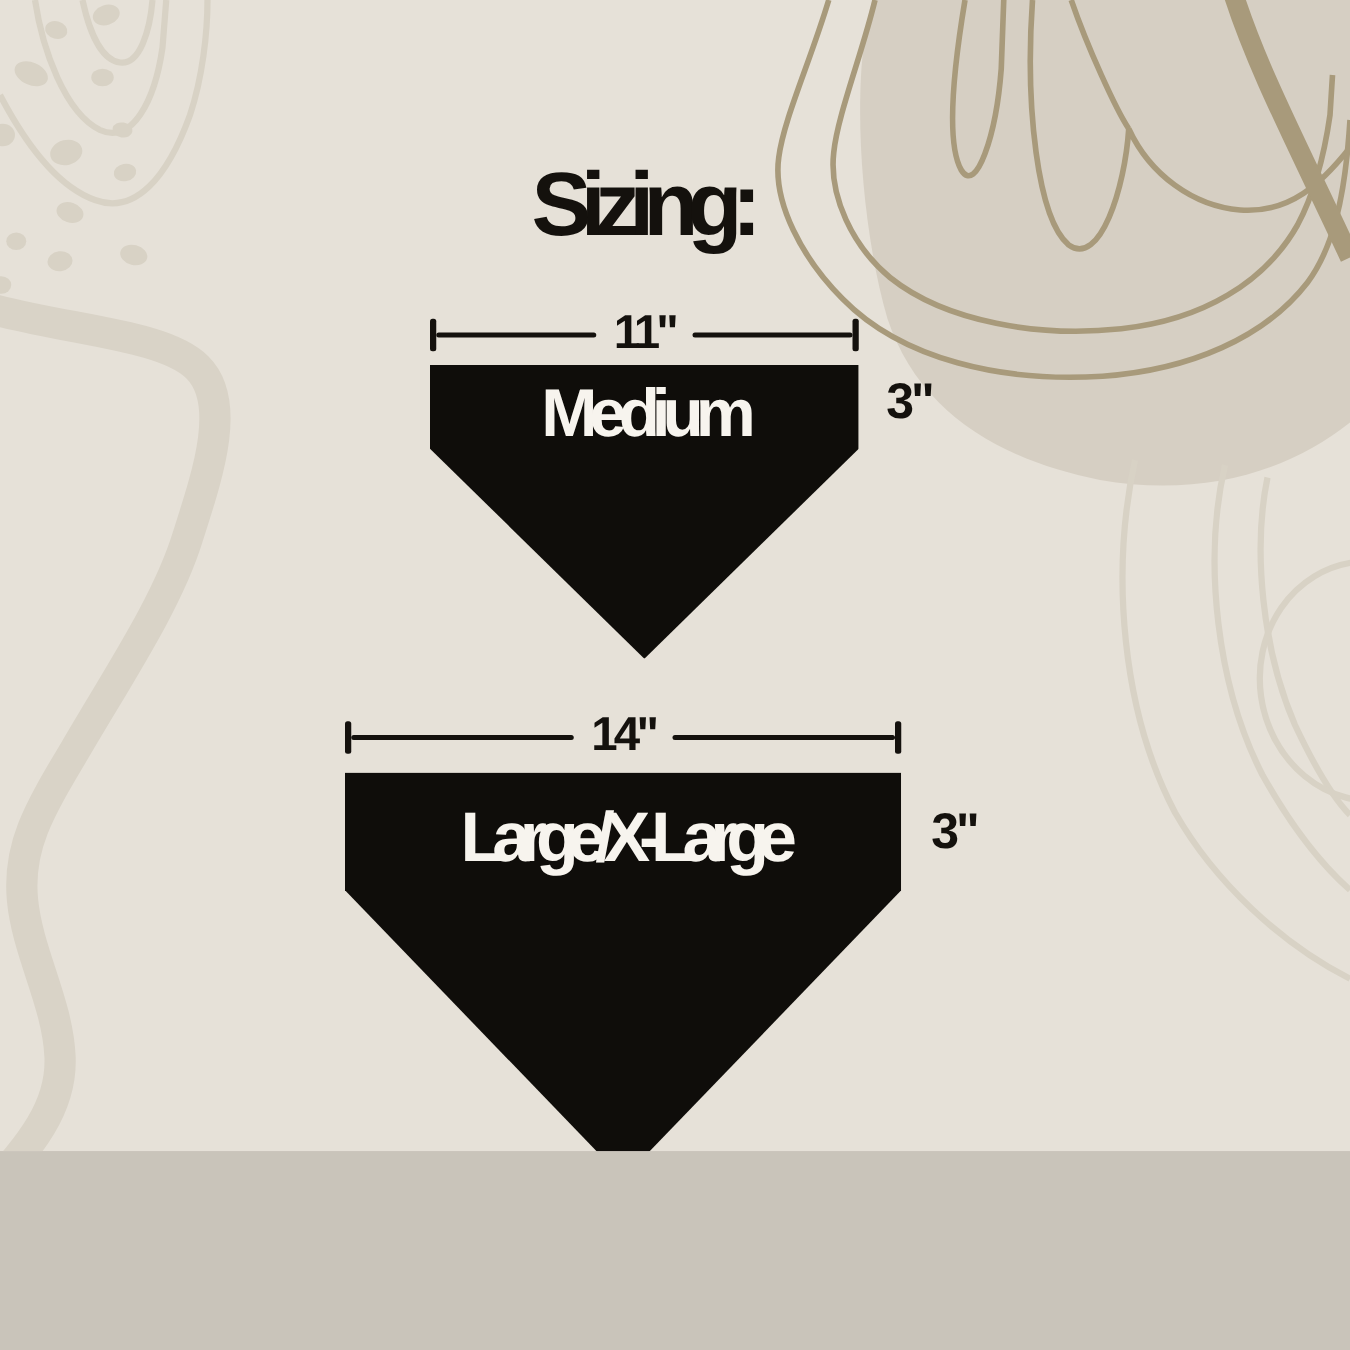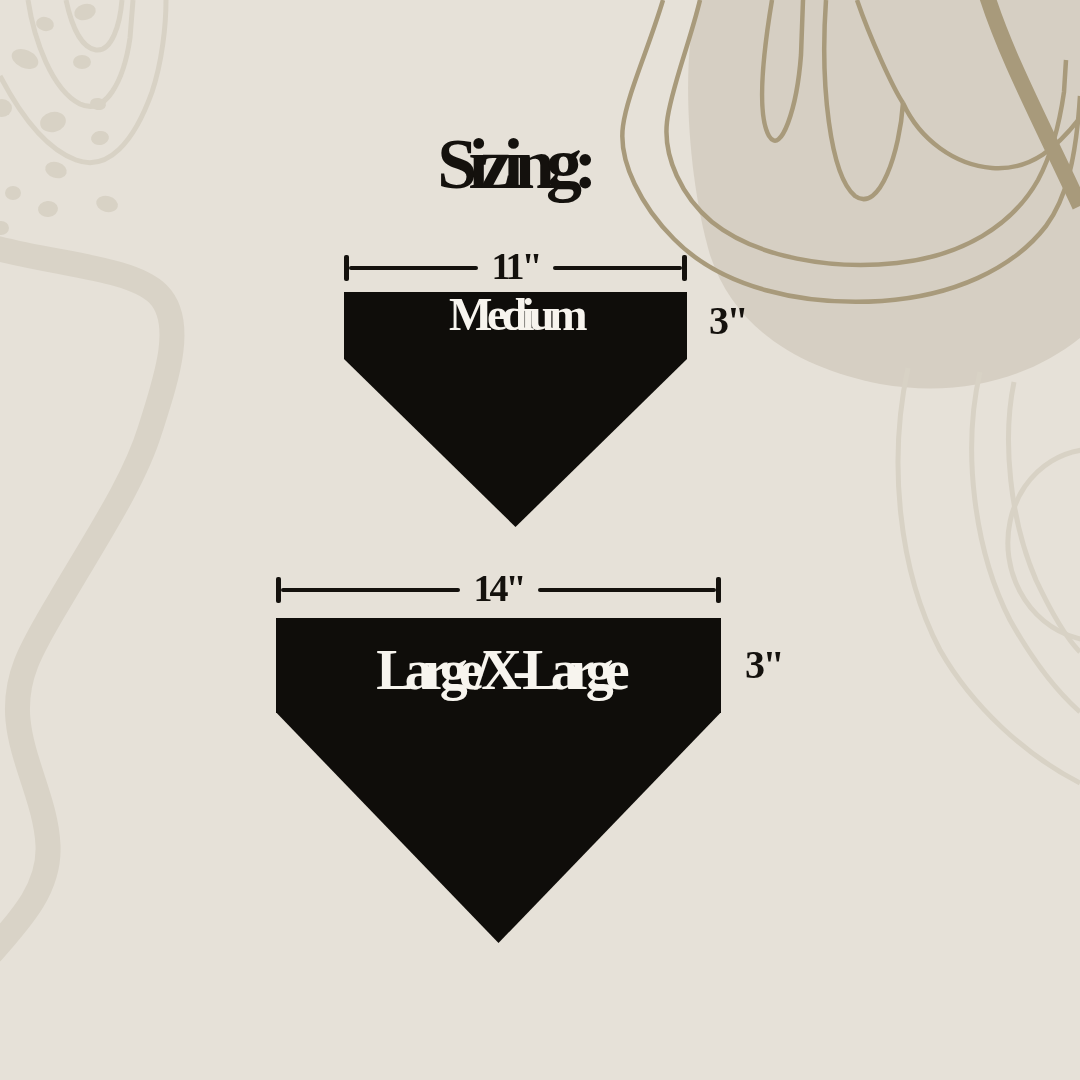--- a/index.html
+++ b/index.html
@@ -1,19 +1,19 @@
 <!DOCTYPE html>
 <html><head>
 <meta charset="utf-8">
 <style>
   html,body{margin:0;padding:0;background:#c9c4ba;}
   .canvas{
-    position:relative;width:1080px;height:1080px;overflow:hidden;
+    position:relative;width:1080px;height:921px;overflow:hidden;
     background:#e6e1d8;
-    font-family:Liberation Serif, serif;
+    font-family:Liberation Sans, sans-serif;
     color:#14110d;
   }
   svg.bg{position:absolute;inset:0;}
   .title{
     position:absolute;left:340px;top:128px;width:346px;margin:0;
     text-align:center;font-size:72px;font-weight:700;line-height:1;
     letter-spacing:-0.12em;color:#14110d;
   }
   .size-group{position:absolute;}
   .size-group.medium{left:344px;top:253px;width:343px;}
@@ -32,21 +32,21 @@
   .medium .bandana{
     height:235px;margin-top:9px;
     clip-path:polygon(0 0,100% 0,100% 28.5%,50% 100%,0 28.5%);
   }
   .large .bandana{
     height:325px;margin-top:13px;
     clip-path:polygon(0 0,100% 0,100% 29%,50% 100%,0 29%);
     text-align:right;
   }
   .bname{color:#f7f4ee;font-weight:700;line-height:1;white-space:nowrap;}
-  .medium .bname{font-size:46px;letter-spacing:-0.12em;}
+  .medium .bname{font-size:54px;padding-top:12px;letter-spacing:-0.12em;}
   .large .bname{font-size:56px;padding-top:24px;letter-spacing:-0.16em;}
   .side-label{
     position:absolute;font-size:40px;font-weight:700;letter-spacing:-0.06em;line-height:1;
   }
   .medium .side-label{left:calc(100% + 22px);top:48px;}
   .large .side-label{left:calc(100% + 24px);top:70px;}
   .logo{position:absolute;left:776px;top:930px;width:300px;}
   .logo svg{display:block;margin:0 auto;}
   .brand-name{
     margin-top:2px;text-align:center;font-size:44px;font-weight:700;

